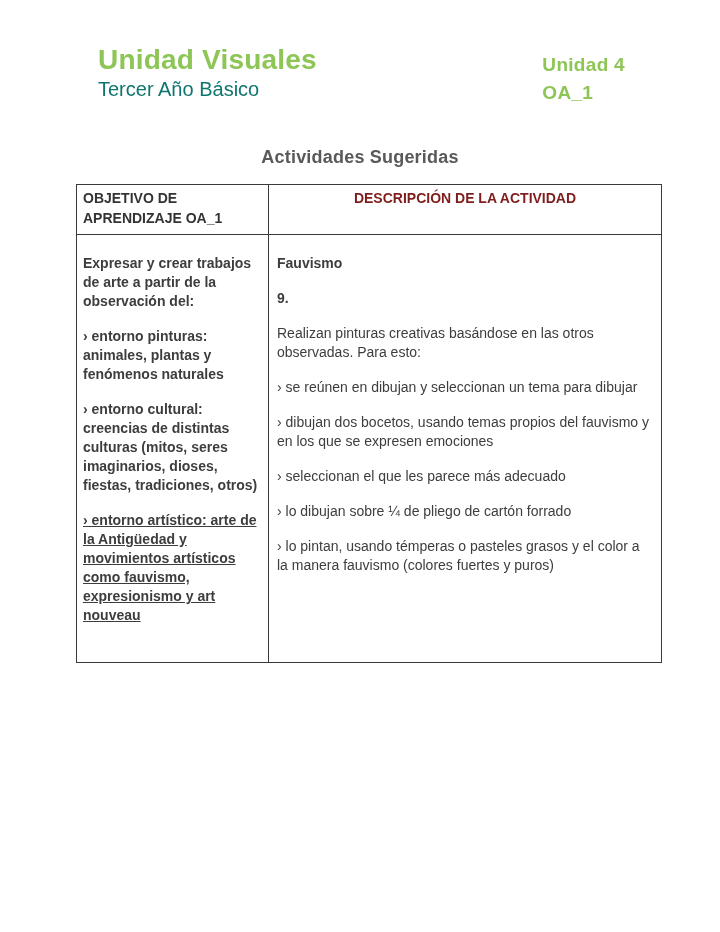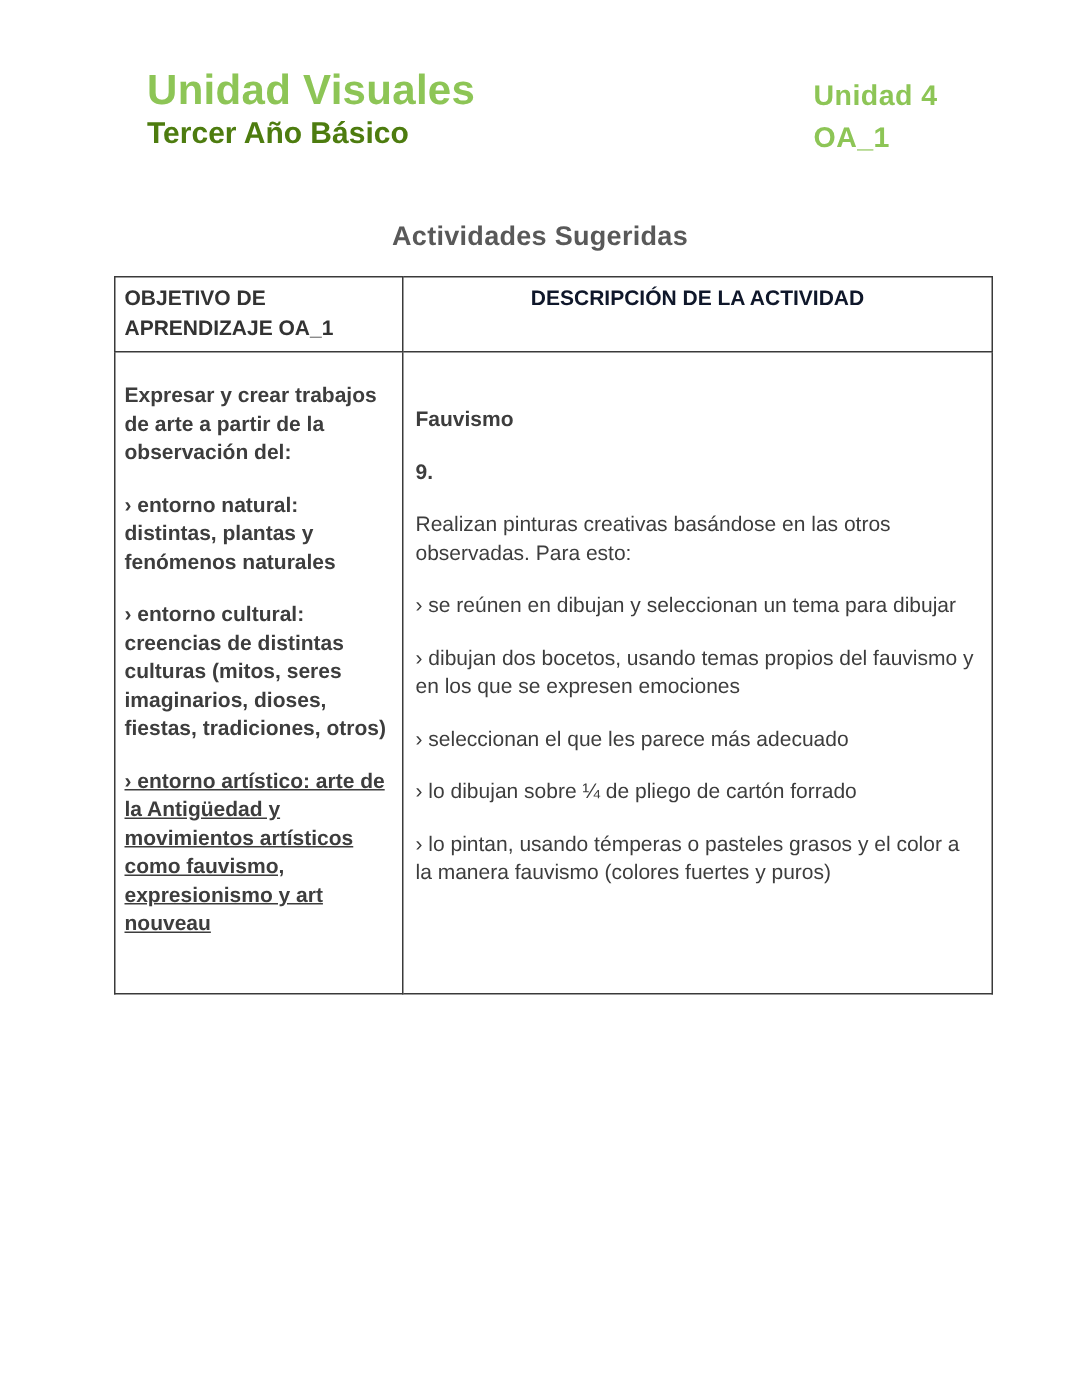--- a/index.html
+++ b/index.html
@@ -9,21 +9,21 @@
     --border:#3a3a3a;
   }
   html,body{margin:0;padding:0;}
   body{
     width:720px;height:932px;background:#ffffff;position:relative;overflow:hidden;
     font-family:"Liberation Sans","DejaVu Sans",sans-serif;color:var(--text);
     -webkit-font-smoothing:antialiased;
   }
   .header-left{position:absolute;left:98px;top:43px;}
   .doc-title{font-size:28px;font-weight:bold;line-height:33px;color:var(--accent-green);letter-spacing:.2px;}
-  .doc-subtitle{font-size:20px;font-weight:bold;line-height:25px;color:#4d7c0f;margin-top:1px;}
+  .doc-subtitle{font-size:20px;font-weight:normal;line-height:25px;color:#0f766e;margin-top:1px;}
   .header-right{
     position:absolute;top:51px;right:95px;text-align:left;
     font-size:19px;font-weight:bold;line-height:28px;color:var(--accent-green);letter-spacing:.3px;
   }
   .section-title{
     position:absolute;top:147px;left:0;width:720px;text-align:center;
     font-size:18px;font-weight:bold;color:var(--title-gray);letter-spacing:.2px;
   }
   table.activities{
     position:absolute;left:76px;top:184px;width:586px;
@@ -33,28 +33,28 @@
   table.activities th, table.activities td{
     border:1.5px solid var(--border);
     vertical-align:top;
     box-sizing:border-box;
   }
   th.obj-head{
     width:192px;text-align:left;font-weight:bold;color:#333;
     padding:3px 6px;line-height:20px;height:50px;font-size:14px;
   }
   th.desc-head{
-    text-align:center;font-weight:bold;color:#0f172a;
+    text-align:center;font-weight:bold;color:#7f1d1d;
     padding:3px 6px;line-height:20px;height:50px;font-size:14px;
   }
   td.obj-cell{
     padding:3px 10px 3px 6px;line-height:19px;font-weight:bold;height:428px;
   }
   td.desc-cell{
-    padding:19px 7px 3px 8px;line-height:19px;height:428px;
+    padding:3px 7px 3px 8px;line-height:19px;height:428px;
   }
   .para{margin:16px 0 11px 0;}
   .bold{font-weight:bold;}
   .u{text-decoration:underline;}
 </style>
 </head>
 <body>
 
 <div class="header-left">
   <div class="doc-title">Unidad Visuales</div>
@@ -78,21 +78,21 @@
       <th class="obj-head">OBJETIVO DE APRENDIZAJE OA_1</th>
       <th class="desc-head">DESCRIPCIÓN DE LA ACTIVIDAD</th>
     </tr>
   </thead>
   <tbody>
     <tr>
       <td class="obj-cell">
         <p class="para">Expresar y crear trabajos de arte a partir de la observación del:</p>
         <div>
 
-            <p class="para">› entorno natural: distintas, plantas y fenómenos naturales</p>
+            <p class="para">› entorno pinturas: animales, plantas y fenómenos naturales</p>
 
             <p class="para">› entorno cultural: creencias de distintas culturas (mitos, seres imaginarios, dioses, fiestas, tradiciones, otros)</p>
 
             <p class="para u">› entorno artístico: arte de la Antigüedad y movimientos artísticos como fauvismo, expresionismo y art nouveau</p>
           </div>
       </td>
       <td class="desc-cell">
         <p class="para bold">Fauvismo</p>
         <p class="para bold">9.</p>
         <p class="para">Realizan pinturas creativas basándose en las otros observadas. Para esto:</p>

